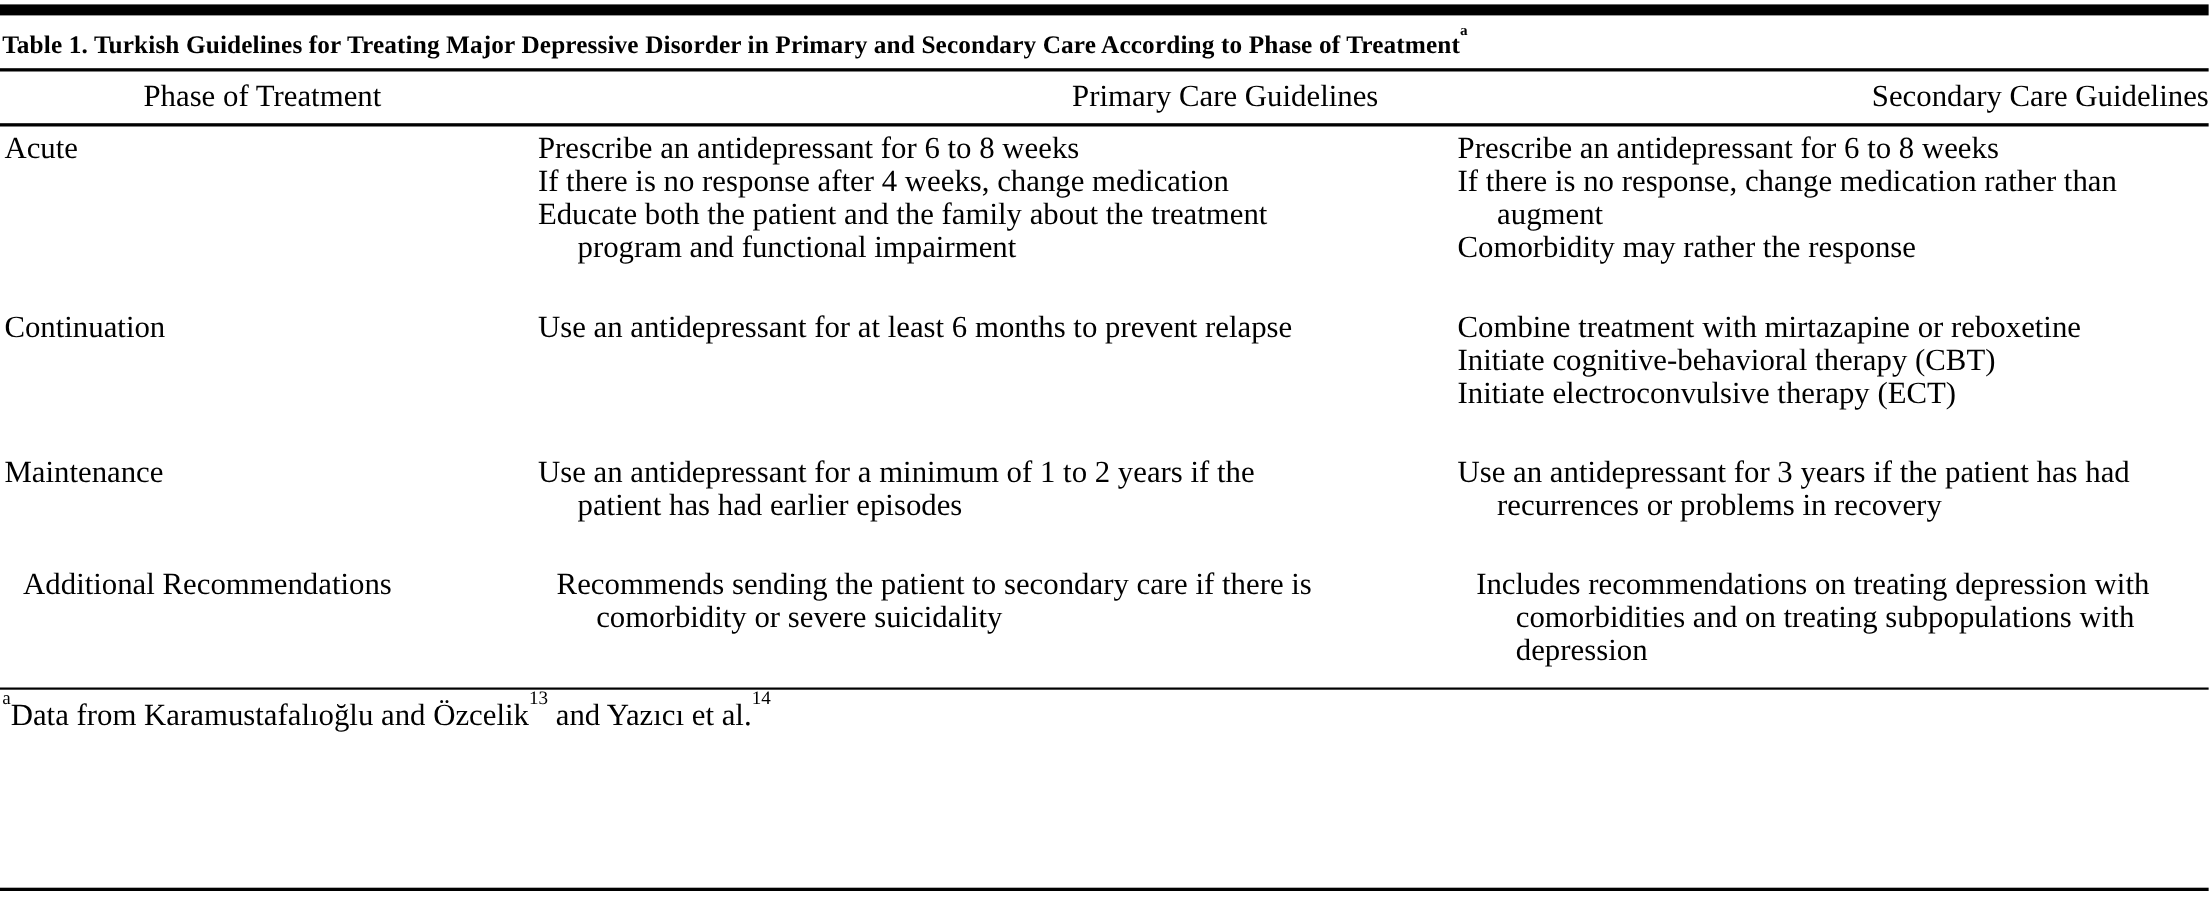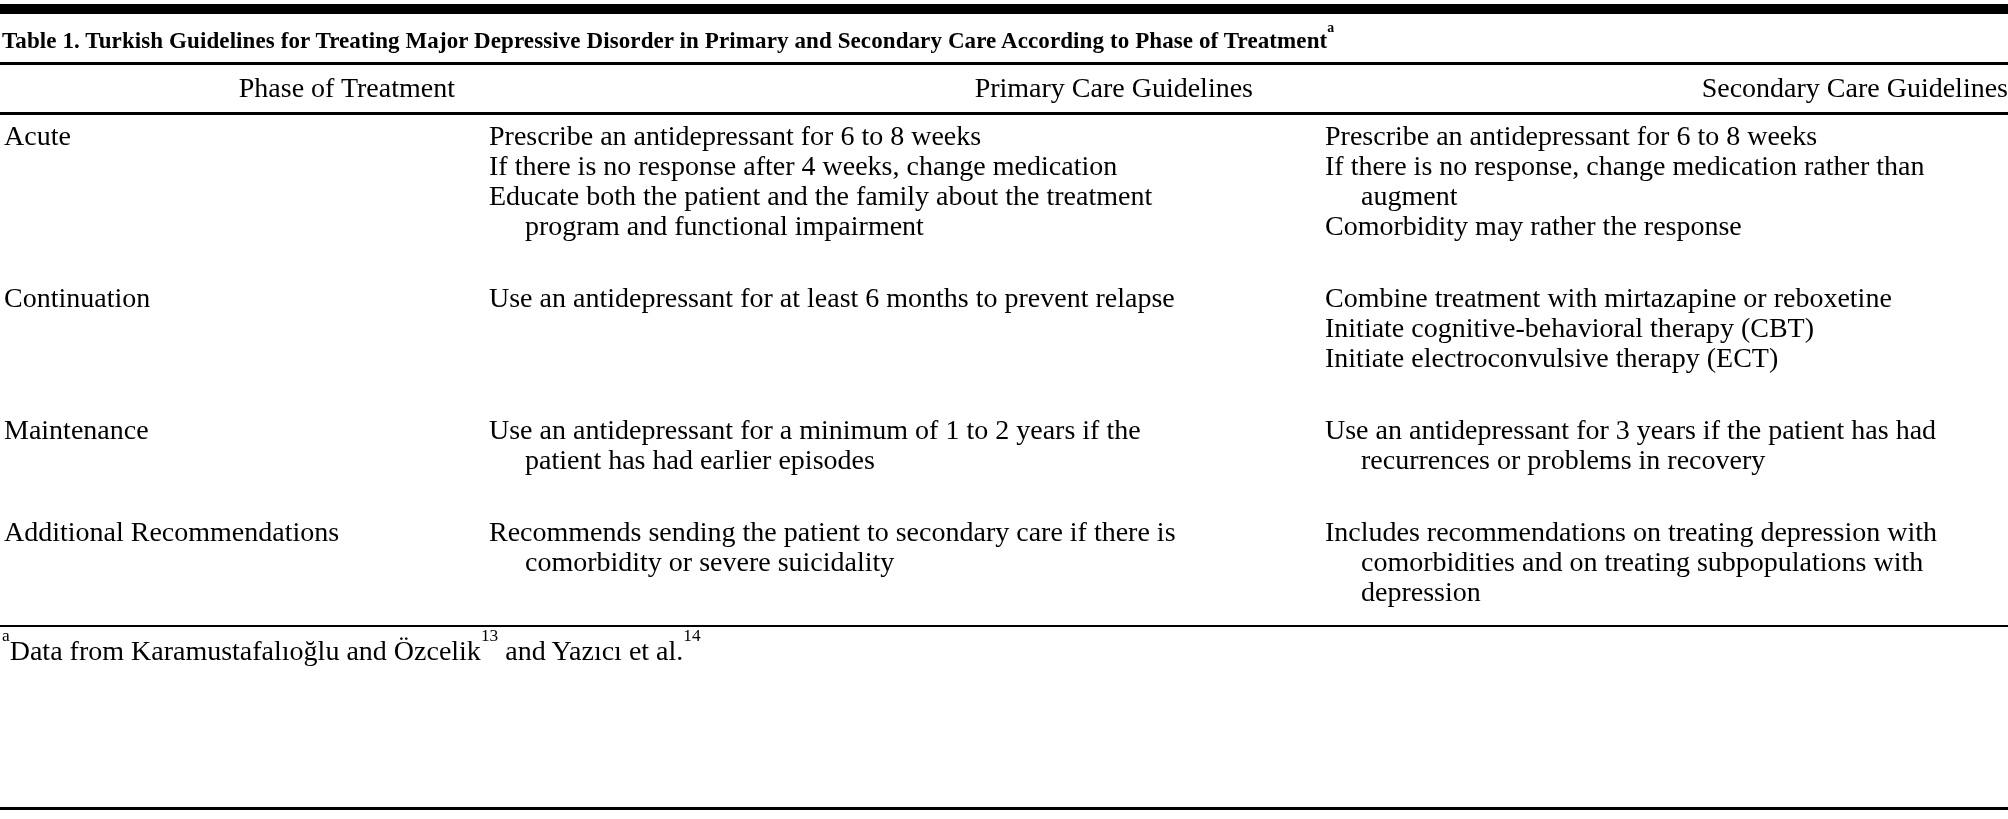--- a/index.html
+++ b/index.html
@@ -18,25 +18,25 @@
     line-height: 42px;
     padding: 6px 10px 0 2px;
     letter-spacing: 0.1px;
   }
   .title sup { font-size: 60%; line-height: 0; position: relative; top: -0.55em; }
   .rule { background: #000; width: 100%; }
   .rule-3 { height: 3px; }
   .rule-2 { height: 2px; }
   .grid { display: grid; grid-template-columns: 455px 798px 755px; }
   .header-row { padding: 7px 0 8px 0; font-size: 28px; }
-  .header-cell-phase { padding-left: 22px; text-align: right; }
+  .header-cell-phase { padding-left: 22px; text-align: center; }
   .header-cell-primary, .header-cell-secondary { text-align: right; font-family: Liberation Serif, serif; }
   .t-body { padding-top: 6px; font-size: 28px; line-height: 30px; }
   .t-row { margin-bottom: 42px; gap: 34px; }
-  .t-row:last-child { margin-bottom: 17px; }
+  .t-row:last-child { margin-bottom: 17px; padding-left: 17px; }
   .phase-cell { padding-left: 4px; }
   .primary-cell { padding-right: 98px; }
   .secondary-cell { padding-left: 4px; padding-right: 71px; }
   .gl { padding-left: 36px; text-indent: -36px; }
   .footnote-rule { margin-top: 18px; }
   .footnote {
     font-size: 28px;
     line-height: 30px;
     padding: 9px 10px 10px 2px;
   }

